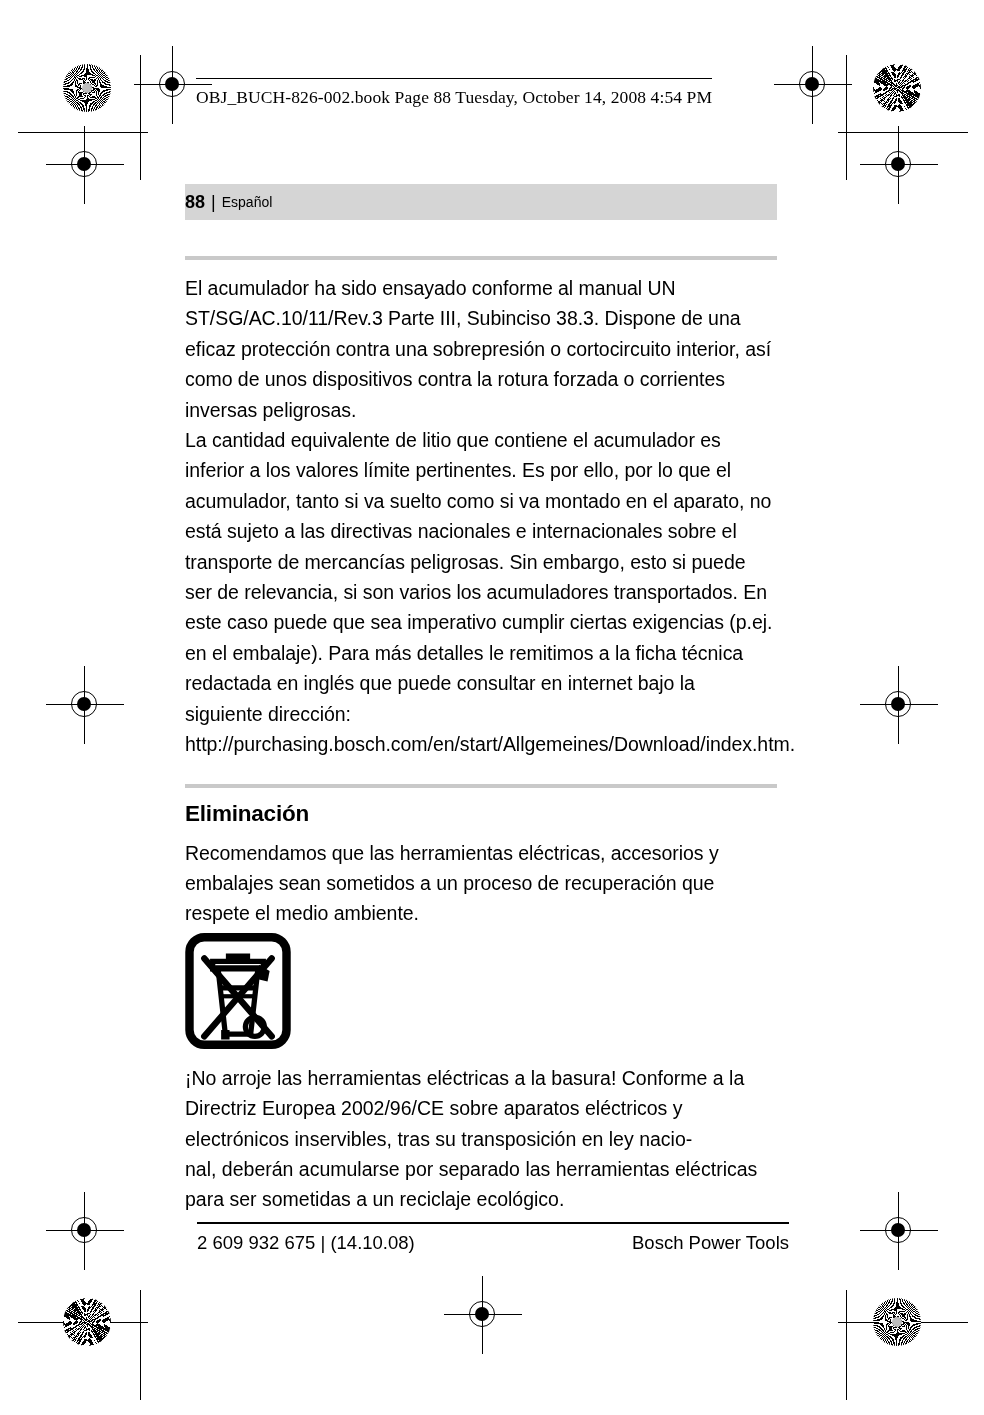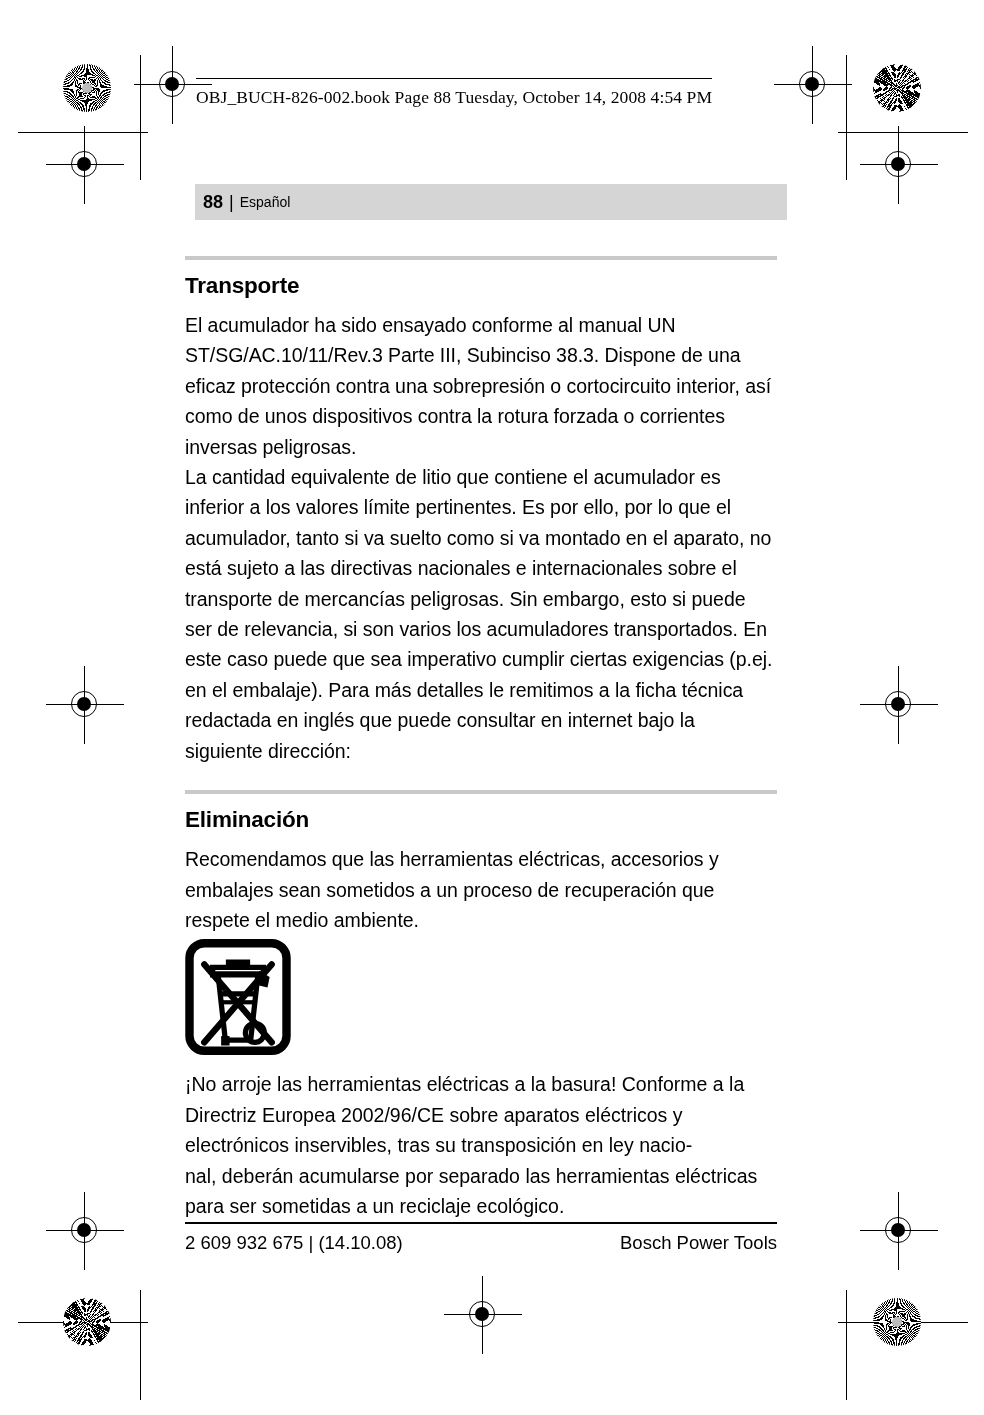--- a/index.html
+++ b/index.html
@@ -111,29 +111,28 @@
   
   .page {
     position: absolute;
     left: 185px;
     top: 0;
     width: 592px;
   }
 
   .page-header-bar {
     position: absolute;
-    left: 10px;
+    left: 0;
     top: 184px;
     width: 592px;
     height: 36px;
     background: #d5d5d5;
     display: flex;
     align-items: center;
     box-sizing: border-box;
-    padding-left: 8px;
   }
   .page-header-bar .pnum {
     font-weight: bold;
     font-size: 18px;
   }
   .page-header-bar .sep {
     margin: 0 6px;
     font-size: 18px;
     color: #000;
   }
@@ -191,21 +190,21 @@
     line-height: 30.4px;
   }
   .tail-text {
     font-size: 19.5px;
     line-height: 30.4px;
     margin-top: 0;
   }
 
   .footer {
     position: absolute;
-    left: 0;
+    left: 12px;
     top: 1222px;
     width: 592px;
   }
   .footer-rule {
     height: 2px;
     background: #000;
     margin-bottom: 8px;
   }
   .footer-row {
     display: flex;
@@ -297,23 +296,23 @@
   <div class="page-header-bar">
     <span class="pnum">88</span>
     <span class="sep">|</span>
     <span class="lang">Español</span>
   </div>
 
   <div class="content">
 
     <div>
       <div class="section-rule"></div>
-      <h2 class="heading">Transporte</h2>
       <p class="body">El acumulador ha sido ensayado conforme al manual UN ST/SG/AC.10/11/Rev.3 Parte III, Subinciso 38.3. Dispone de una eficaz protección contra una sobrepresión o cortocircuito interior, así como de unos dispositivos contra la rotura forzada o corrientes inversas peligrosas.</p>
       <p class="body">La cantidad equivalente de litio que contiene el acumulador es inferior a los valores límite pertinentes. Es por ello, por lo que el acumulador, tanto si va suelto como si va montado en el aparato, no está sujeto a las directivas nacionales e internacionales sobre el transporte de mercancías peligrosas. Sin embargo, esto si puede ser de relevancia, si son varios los acumuladores transportados. En este caso puede que sea imperativo cumplir ciertas exigencias (p.ej. en el embalaje). Para más detalles le remitimos a la ficha técnica redactada en inglés que puede consultar en internet bajo la siguiente dirección:</p>
+      <p class="body">http://purchasing.bosch.com/en/start/Allgemeines/Download/index.htm.</p>
     </div>
 
     <div style="margin-top:24px;">
       <div class="section-rule"></div>
       <h2 class="heading">Eliminación</h2>
       <p class="body">Recomendamos que las herramientas eléctricas, accesorios y embalajes sean sometidos a un proceso de recuperación que respete el medio ambiente.</p>
 
 
       <div class="weee-block">
         <div class="weee-icon">

